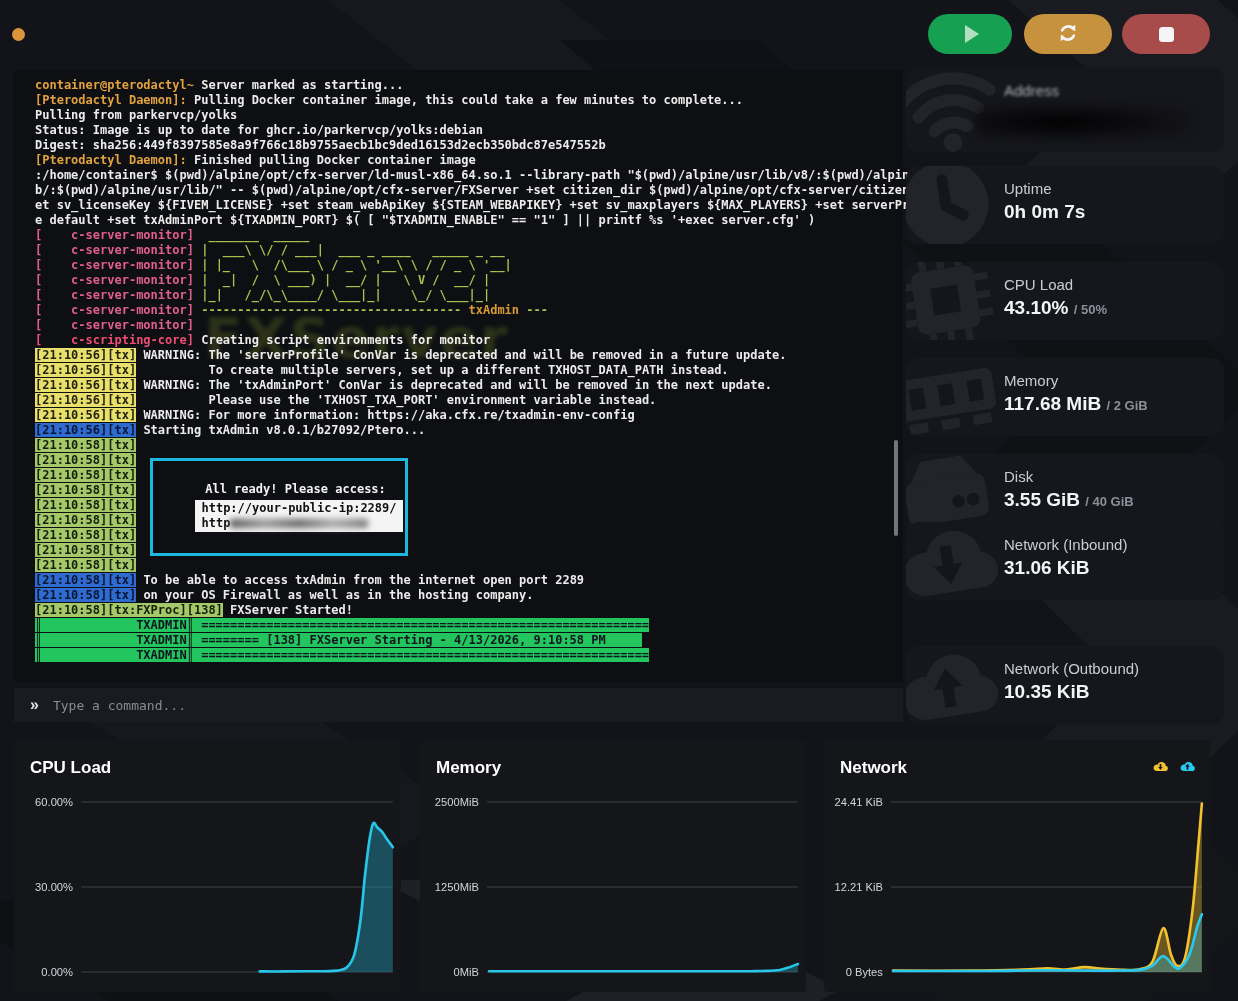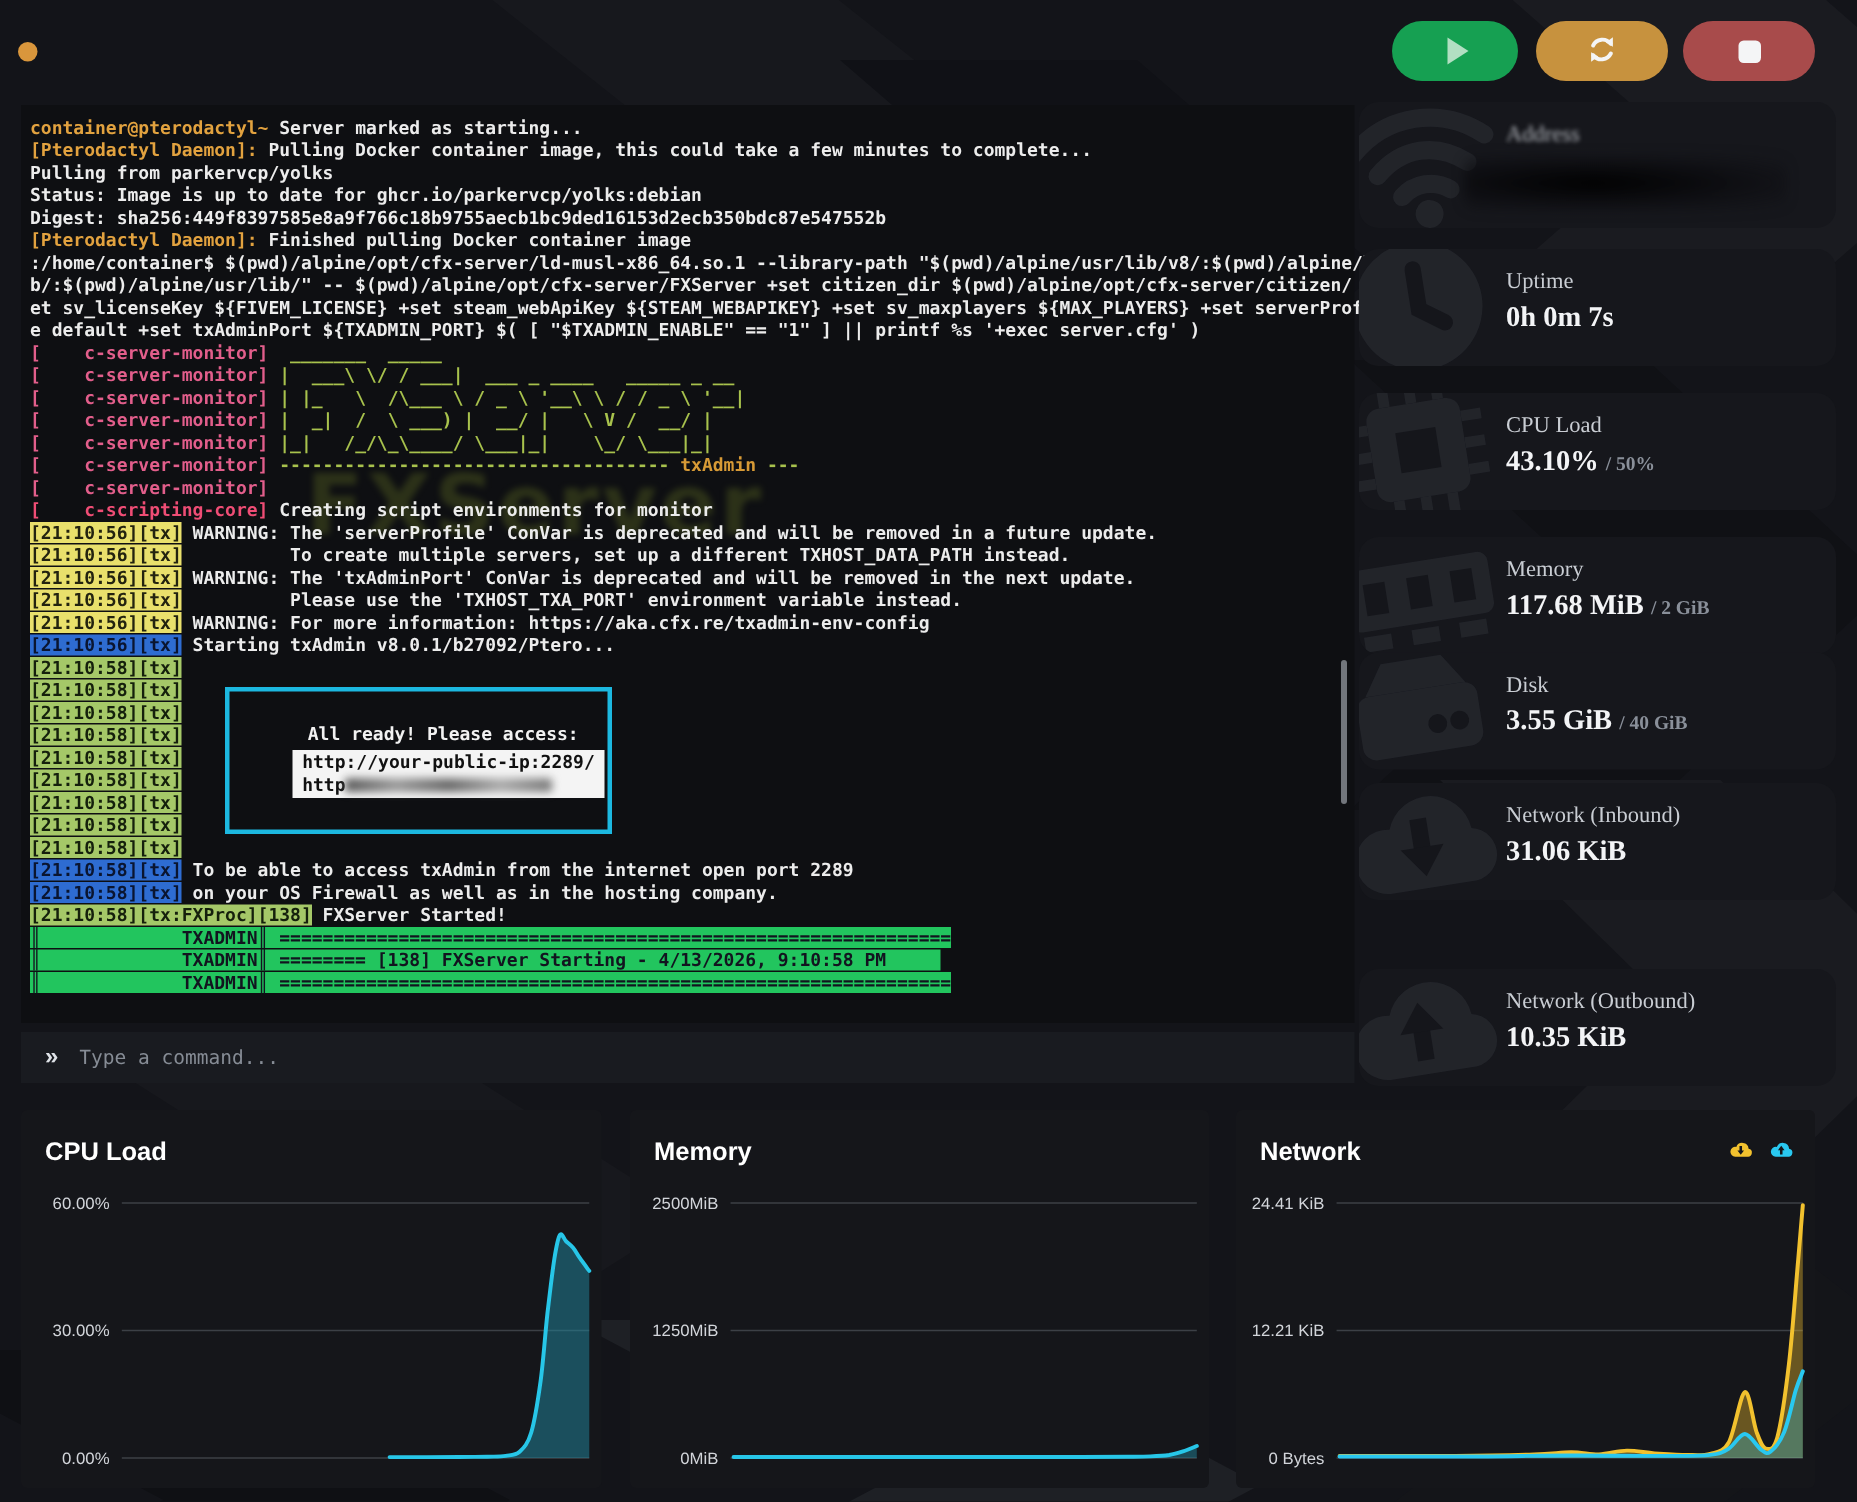--- a/index.html
+++ b/index.html
@@ -17,21 +17,21 @@
         display:flex;align-items:center;justify-content:center;z-index:2;}
   #btn-start{left:928px;width:84px;background:#16a052;}
   #btn-restart{left:1024px;width:88px;background:#c7923e;}
   #btn-stop{left:1122px;width:88px;background:#a84b4b;}
   .play-tri{width:0;height:0;border-top:9px solid transparent;border-bottom:9px solid transparent;
             border-left:14px solid #b2dfc2;margin-left:4px;}
   .stop-sq{width:15px;height:15px;background:#f4f5f6;border-radius:3.5px;}
 
   
   #console{left:14px;top:70px;width:889px;height:612px;background:#0e0f12;position:absolute;}
-  #console-lines{position:absolute;left:6px;top:8px;
+  #console-lines{position:absolute;left:21px;top:8px;
      font-family:"DejaVu Sans Mono","Liberation Mono",monospace;font-size:12px;font-weight:bold;}
   .cline{height:15px;line-height:15px;white-space:pre;}
   .seg-u{color:#e2a23f;}
   .seg-p{color:#ececec;}
   .seg-k{color:#e25e8b;}
   .seg-k2{color:#ef4d75;}
   .seg-a{color:#a8c24d;}
   .seg-o{color:#d79a36;}
   .seg-ty{background:#e9e06c;color:#23230f;}
   .seg-tg{background:#a5c868;color:#15200c;}
@@ -53,21 +53,21 @@
   
   #cmdbar{left:14px;top:688px;width:889px;height:34px;background:#191b20;position:absolute;
      display:flex;align-items:center;}
   #prompt-icon{color:#dfe3e8;font-size:16px;font-weight:bold;margin:0 12px 0 16px;}
   #cmd-input{flex:1;background:transparent;border:none;outline:none;color:#dfe2e6;
      font-family:"DejaVu Sans Mono","Liberation Mono",monospace;font-size:13px;}
   #cmd-input::placeholder{color:#868c95;}
 
   
   .stat-card{position:absolute;left:906px;width:318px;height:78px;background:#16171c;
-     border-radius:13px;overflow:hidden;font-family:Liberation Serif, serif;}
+     border-radius:13px;overflow:hidden;}
   .stat-icon{position:absolute;left:-14px;top:-16px;transform:rotate(-9deg);opacity:.95;}
   .stat-text{position:absolute;left:98px;top:14px;}
   .stat-label{font-size:15px;color:#c9cdd3;margin-bottom:4px;}
   .stat-value{font-size:19px;font-weight:bold;color:#f3f4f6;}
   .stat-limit{font-size:13px;font-weight:bold;color:#8a909a;}
   #card-address{top:68px;height:84px;}
   .blur-label{filter:blur(1.4px);opacity:.85;}
   #address-blob{position:absolute;left:70px;top:36px;width:215px;height:36px;border-radius:8px;
      background:radial-gradient(ellipse at 40% 50%,rgba(0,0,0,.95),rgba(12,12,16,.55) 60%,rgba(22,23,28,0) 95%);
      filter:blur(4px);}
@@ -236,21 +236,21 @@
       </g>
     </svg>
   </span>
   <div class="stat-text">
     <div class="stat-label">Memory</div>
     <div class="stat-value"><span>117.68 MiB</span>
       <span class="stat-limit">/ 2 GiB</span></div>
   </div>
 </div>
 
-<div class="stat-card layer" style="top:435px;">
+<div class="stat-card layer" style="top:454px;">
   <span class="stat-icon">
     <svg width="108" height="108" viewBox="0 0 24 24">
       <path d="M4.5 9 L7.5 4.5 h9 L19.5 9 z" fill="#23252b"></path>
       <rect x="3" y="9" width="18" height="9.5" rx="2" fill="#23252b"></rect>
       <circle cx="14.5" cy="14.5" r="1.4" fill="#16171c"></circle>
         <circle cx="17.8" cy="14.5" r="1.4" fill="#16171c"></circle>
     </svg>
   </span>
   <div class="stat-text">
     <div class="stat-label">Disk</div>

